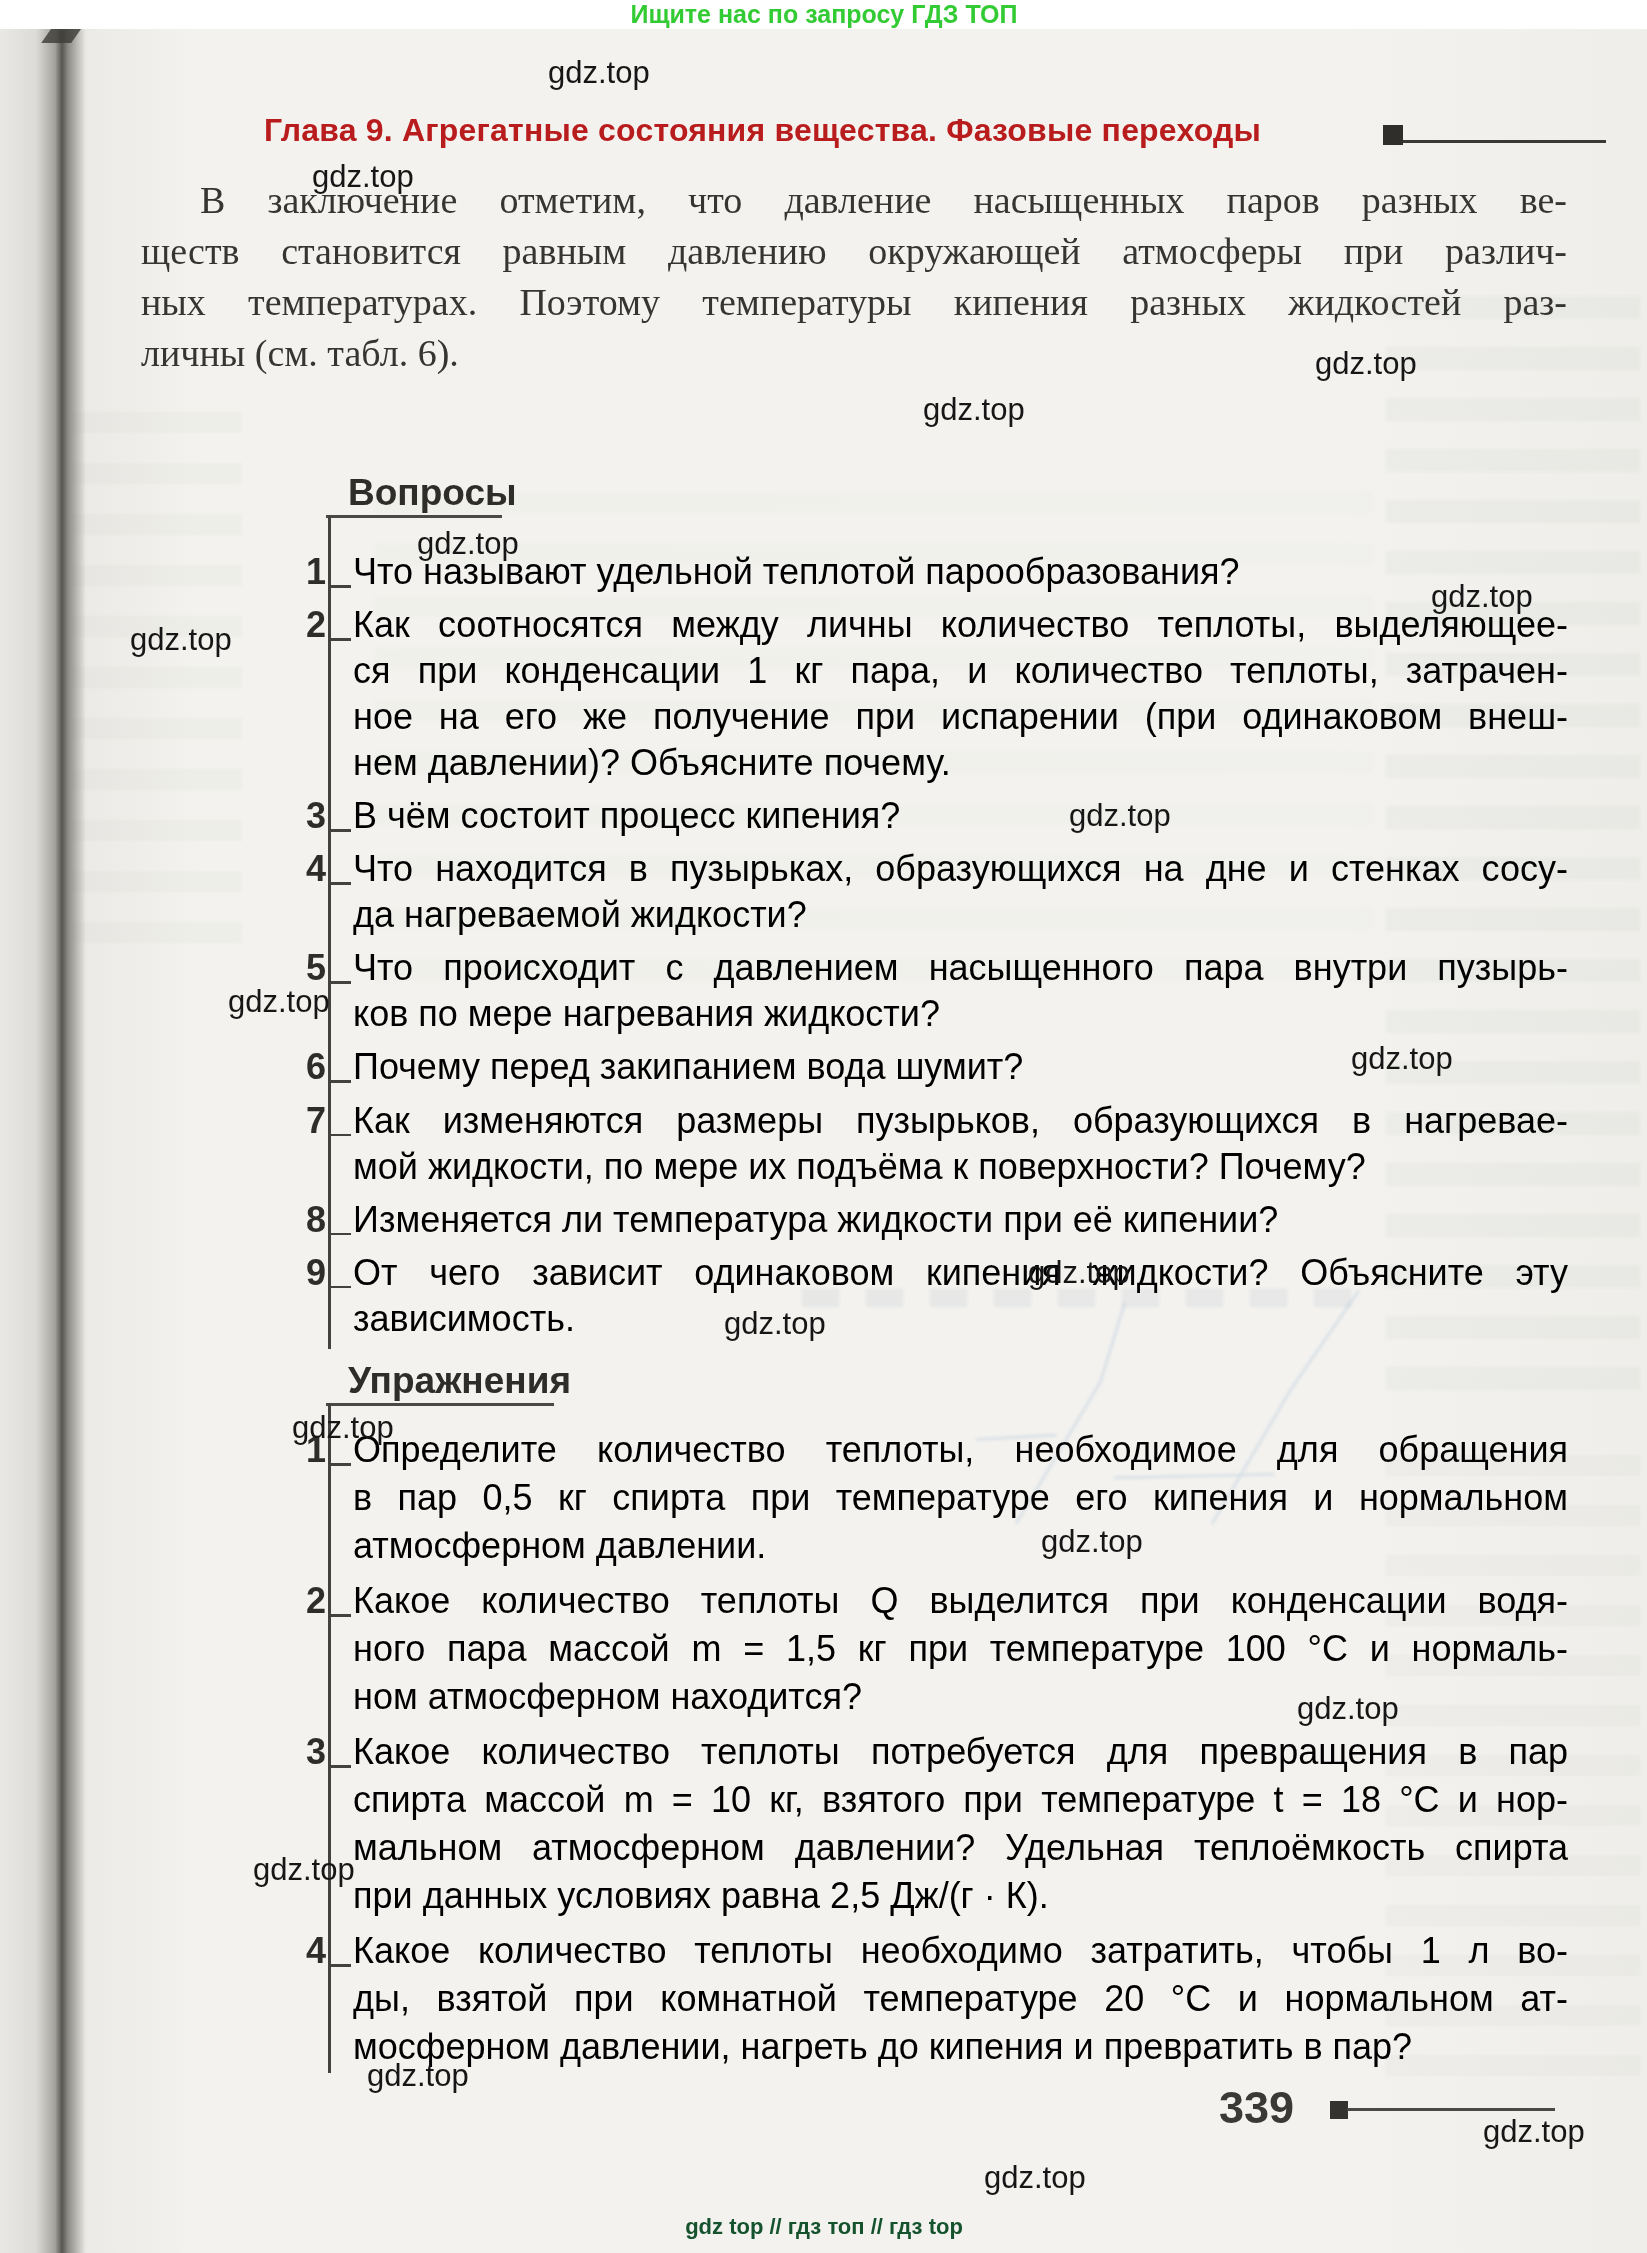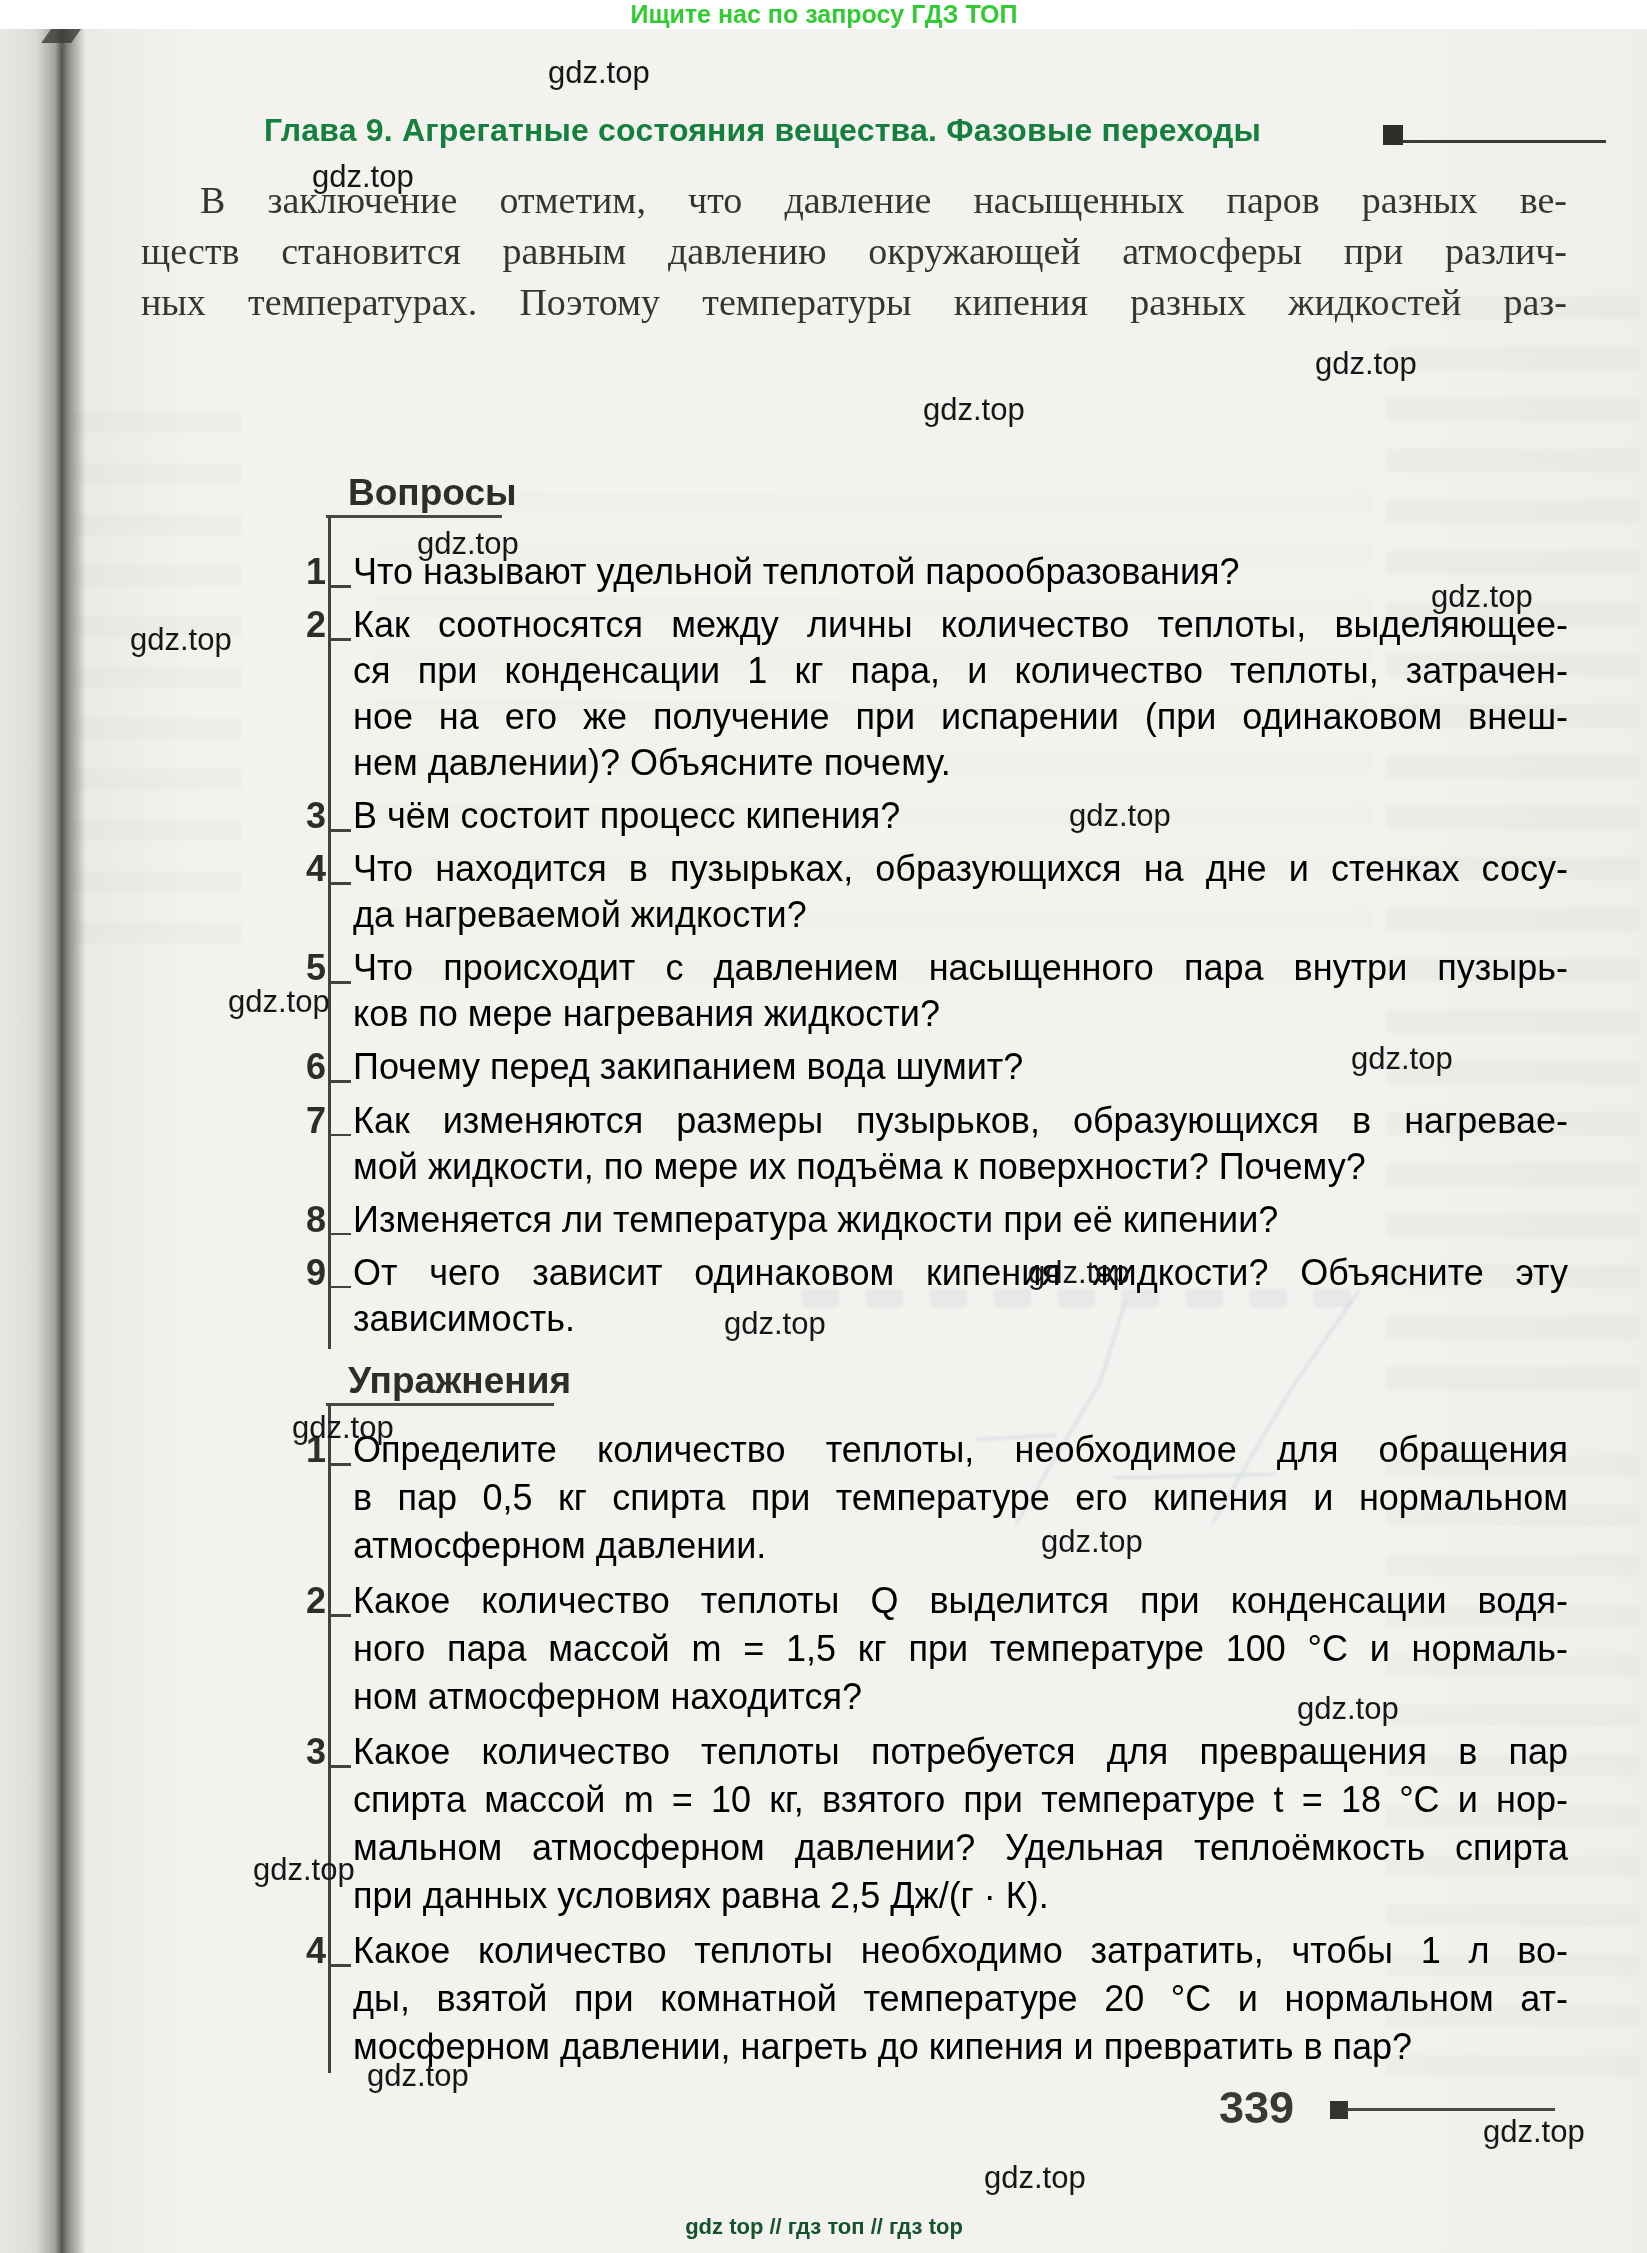--- a/index.html
+++ b/index.html
@@ -26,21 +26,21 @@
   #ghost-left{left:73px;top:383px;width:169px;height:552px;opacity:.5;
      background:repeating-linear-gradient(180deg,rgba(120,140,125,.09) 0 21.4px,rgba(0,0,0,0) 21.4px 51px);}
   #ghost-mid{left:374px;top:463px;width:998px;height:499px;opacity:.5;
      background:repeating-linear-gradient(180deg,rgba(130,150,140,.05) 0 21.4px,rgba(0,0,0,0) 21.4px 52px);}
   #ghost-numbers{left:802px;top:1260px;width:552px;height:18px;opacity:.8;
      background:repeating-linear-gradient(90deg,rgba(110,130,150,.12) 0 37px,rgba(0,0,0,0) 37px 64px);}
   #ghost-diagram{left:891px;top:1228px;width:517px;height:276px;opacity:.5;}
 
   
   #chapter-header{position:absolute;left:264px;top:112px;width:1123px;
-      font-size:32px;font-weight:bold;color:#15803d;letter-spacing:0.2px;}
+      font-size:32px;font-weight:bold;color:#b91c1c;letter-spacing:0.2px;}
   #chapter-square{position:absolute;left:1383px;top:125px;width:19.6px;height:19.6px;background:#2f2e2b;}
   #chapter-line{position:absolute;left:1403px;top:140px;width:203px;height:2.7px;background:#3a3936;}
 
   
   #intro{position:absolute;left:141px;top:175px;width:1426px;
       font-family:"Liberation Serif",serif;font-size:38px;line-height:51px;color:#373532;}
   #intro .iline{height:51px;overflow:hidden;}
   .just{text-align:justify;text-align-last:justify;}
   .indent{text-indent:59px;}
 
@@ -95,20 +95,21 @@
   </div>
 
   <div id="chapter-header">Глава 9. Агрегатные состояния вещества. Фазовые переходы</div>
   <div id="chapter-square"></div>
   <div id="chapter-line"></div>
 
   <div id="intro">
       <div class="iline just indent">В заключение отметим, что давление насыщенных паров разных ве-</div>
       <div class="iline just">ществ становится равным давлению окружающей атмосферы при различ-</div>
       <div class="iline just">ных температурах. Поэтому температуры кипения разных жидкостей раз-</div>
+      <div class="iline">личны (см. табл. 6).</div>
     </div>
 
   <div class="section-title" style="top:472px;">Вопросы</div>
   <div class="section-underline" style="top:515px;width:176px;"></div>
   <div class="vrule" style="top:515px;height:834px;"></div>
   <div class="qa-list" id="questions-list" style="top:549px;">
       <div class="qa-item">
         <span class="qa-num">1</span>
         <span class="qa-tick" style="top: 36px;"></span>
         <div class="qa-line">Что называют удельной теплотой парообразования?</div>

